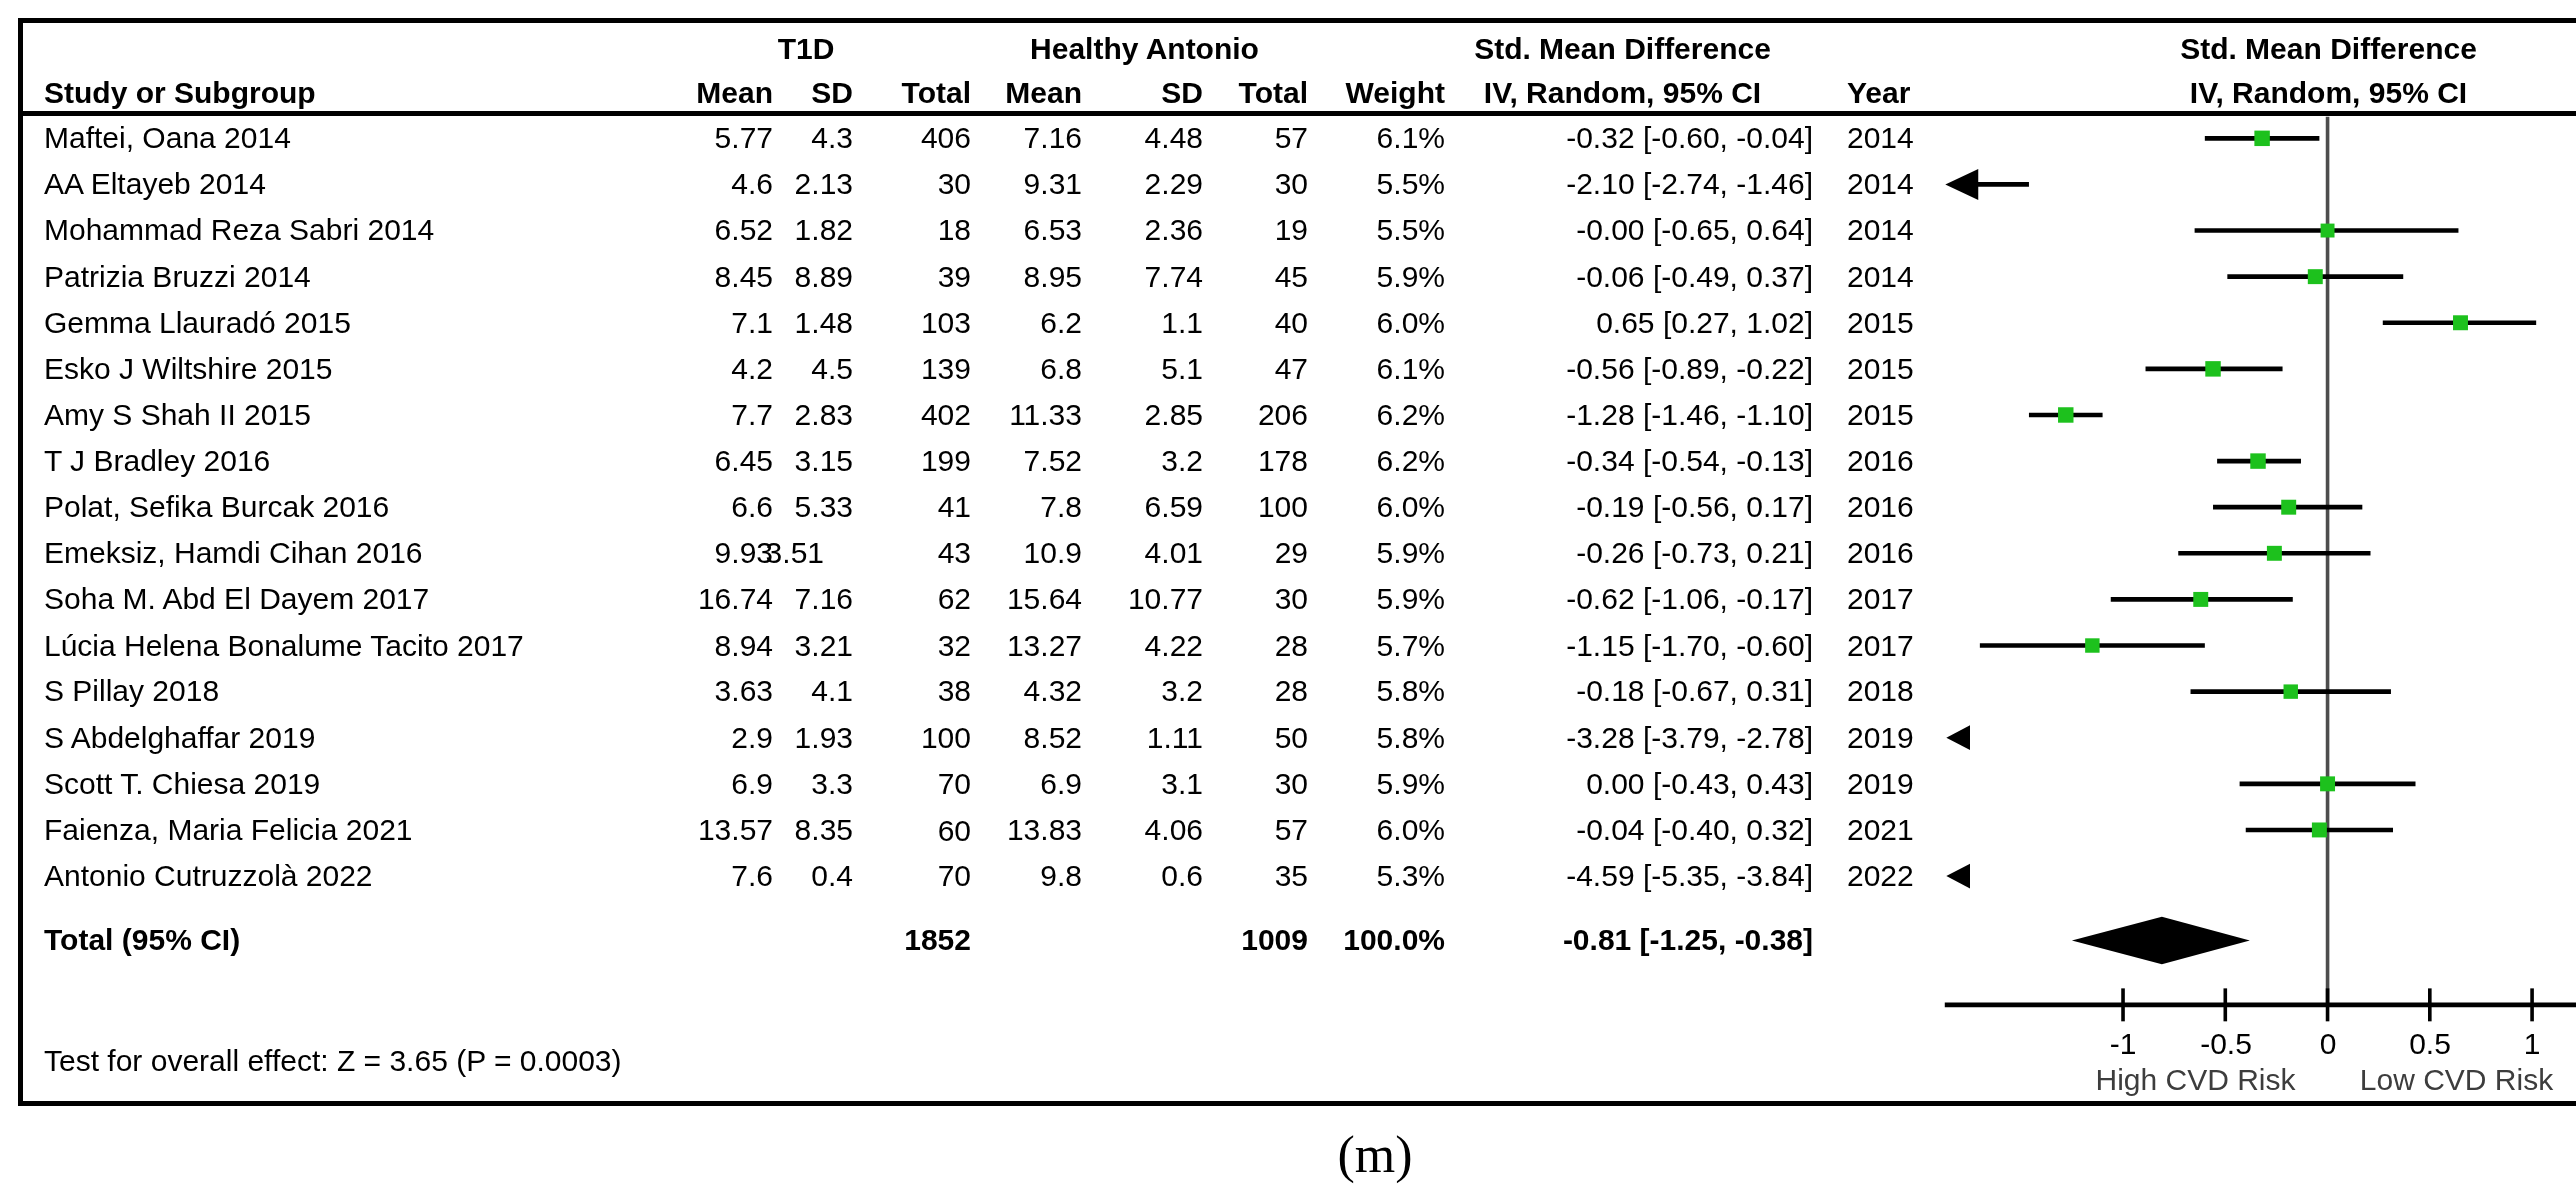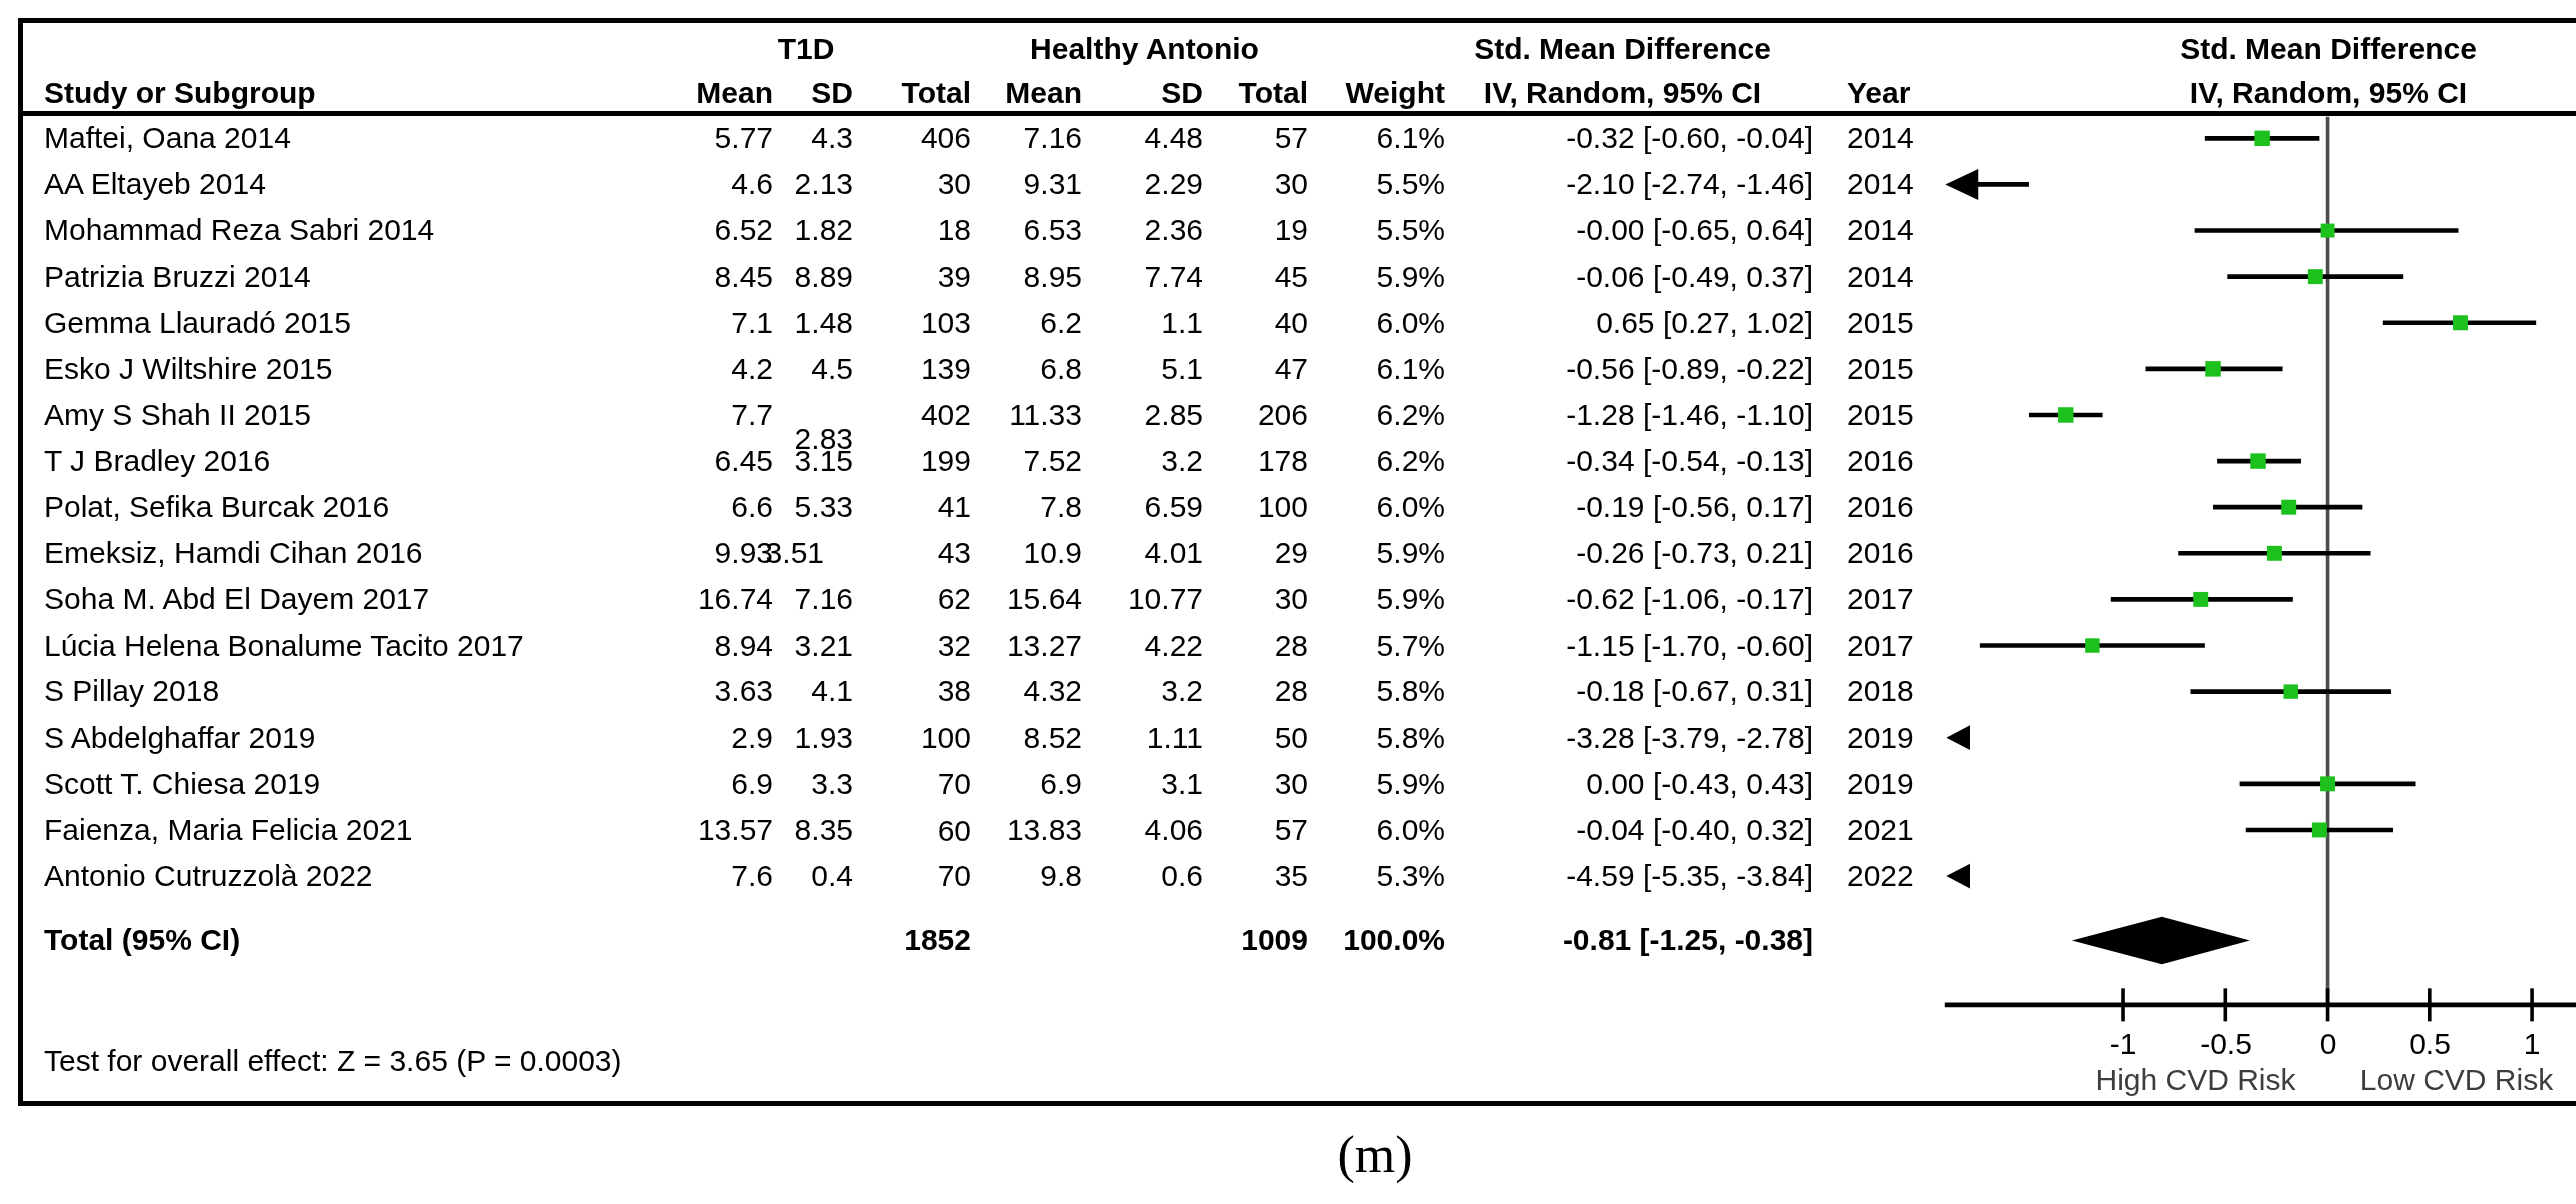--- a/index.html
+++ b/index.html
@@ -100,21 +100,21 @@
       <div class="cell r" style="top: 353px; right: 1897px;">4.5</div>
       <div class="cell r" style="top: 353px; right: 1779px;">139</div>
       <div class="cell r" style="top: 353px; right: 1668px;">6.8</div>
       <div class="cell r" style="top: 353px; right: 1547px;">5.1</div>
       <div class="cell r" style="top: 353px; right: 1442px;">47</div>
       <div class="cell r" style="top: 353px; right: 1305px;">6.1%</div>
       <div class="cell r" style="top: 353px; right: 937px;">-0.56 [-0.89, -0.22]</div>
       <div class="cell" style="top: 353px; left: 1847px;">2015</div>
       <div class="cell" style="top: 399px; left: 44px;">Amy S Shah II 2015</div>
       <div class="cell r" style="top: 399px; right: 1977px;">7.7</div>
-      <div class="cell r" style="top: 399px; right: 1897px; margin-top: 24px;">2.83</div>
+      <div class="cell r" style="top: 399px; right: 1897px;">2.83</div>
       <div class="cell r" style="top: 399px; right: 1779px;">402</div>
       <div class="cell r" style="top: 399px; right: 1668px;">11.33</div>
       <div class="cell r" style="top: 399px; right: 1547px;">2.85</div>
       <div class="cell r" style="top: 399px; right: 1442px;">206</div>
       <div class="cell r" style="top: 399px; right: 1305px;">6.2%</div>
       <div class="cell r" style="top: 399px; right: 937px;">-1.28 [-1.46, -1.10]</div>
       <div class="cell" style="top: 399px; left: 1847px;">2015</div>
       <div class="cell" style="top: 445px; left: 44px;">T J Bradley 2016</div>
       <div class="cell r" style="top: 445px; right: 1977px;">6.45</div>
       <div class="cell r" style="top: 445px; right: 1897px;">3.15</div>

